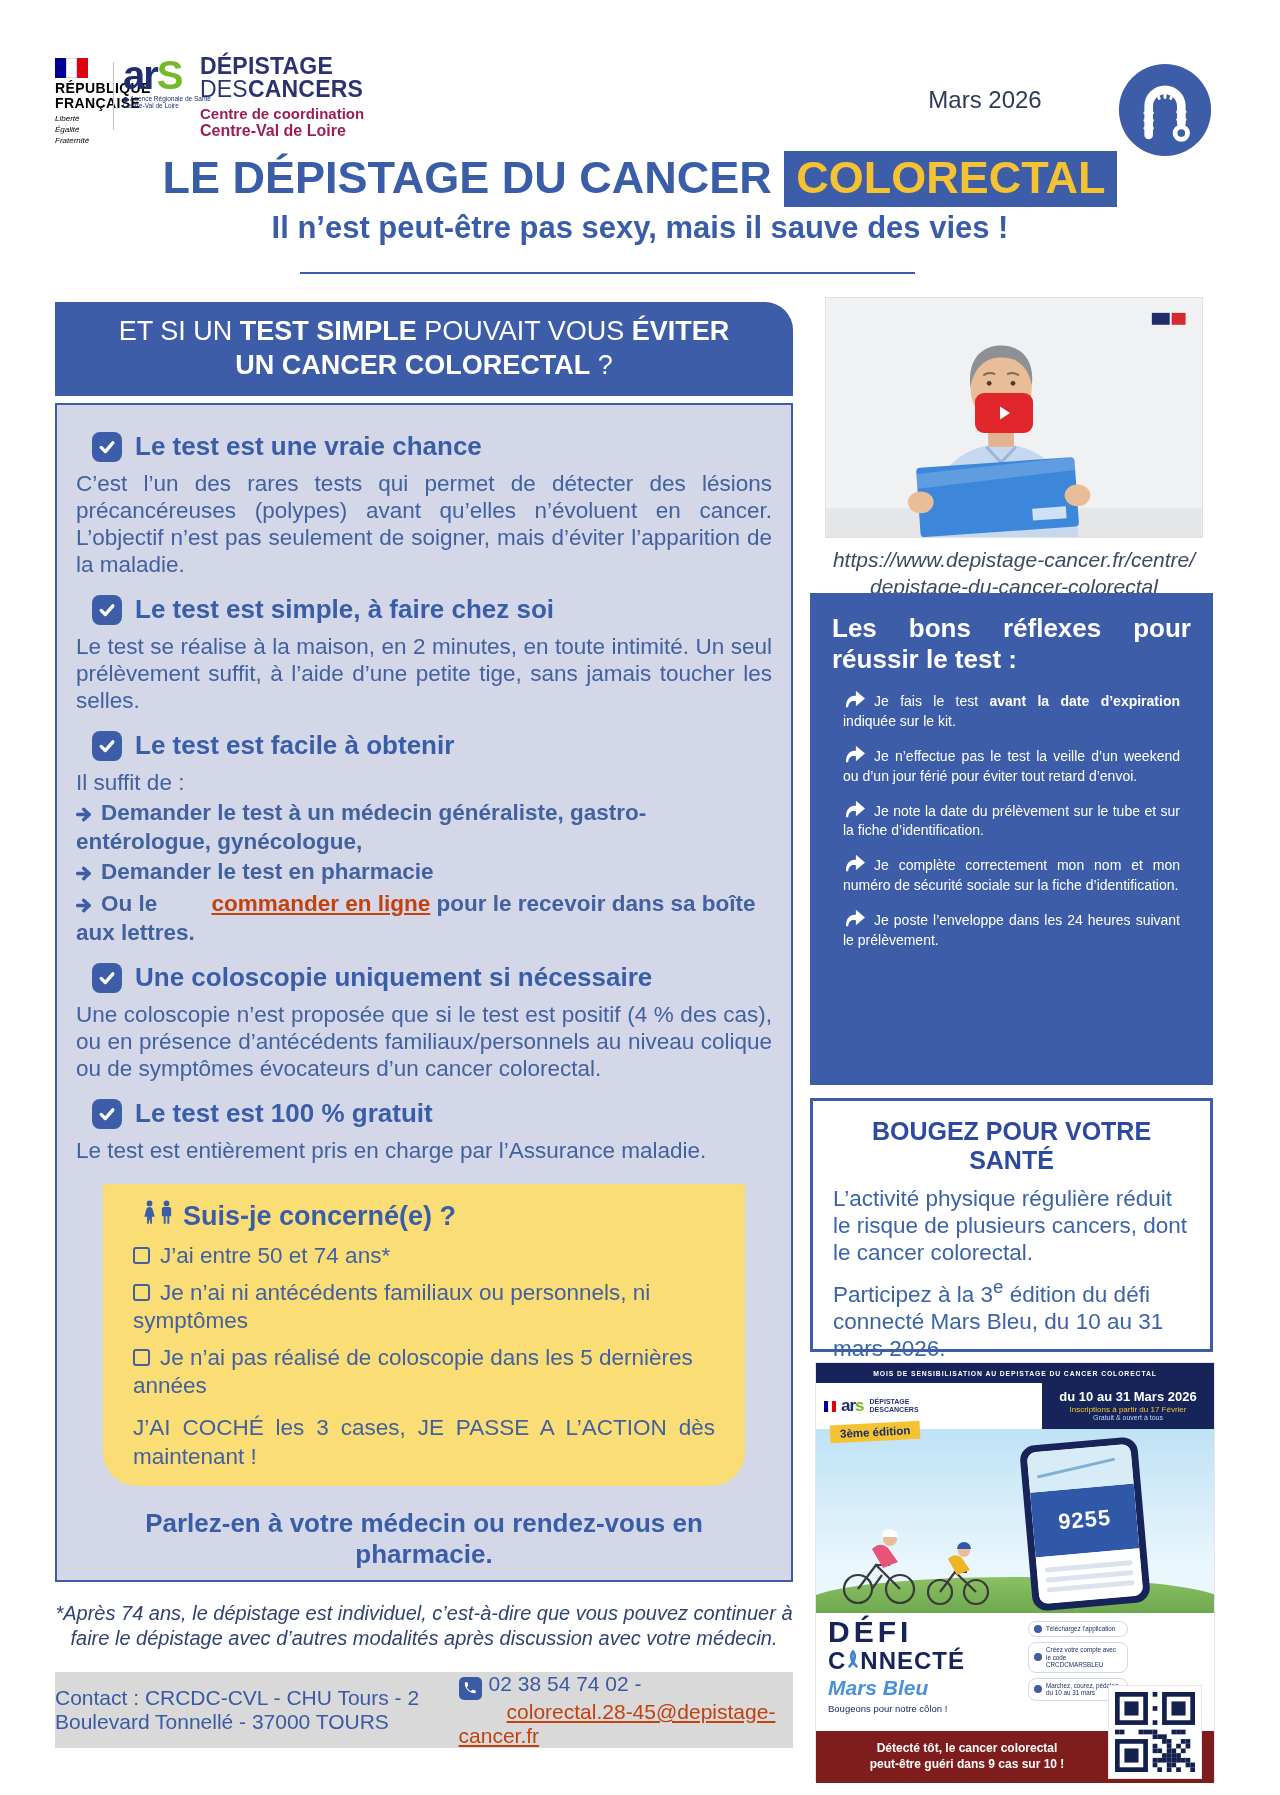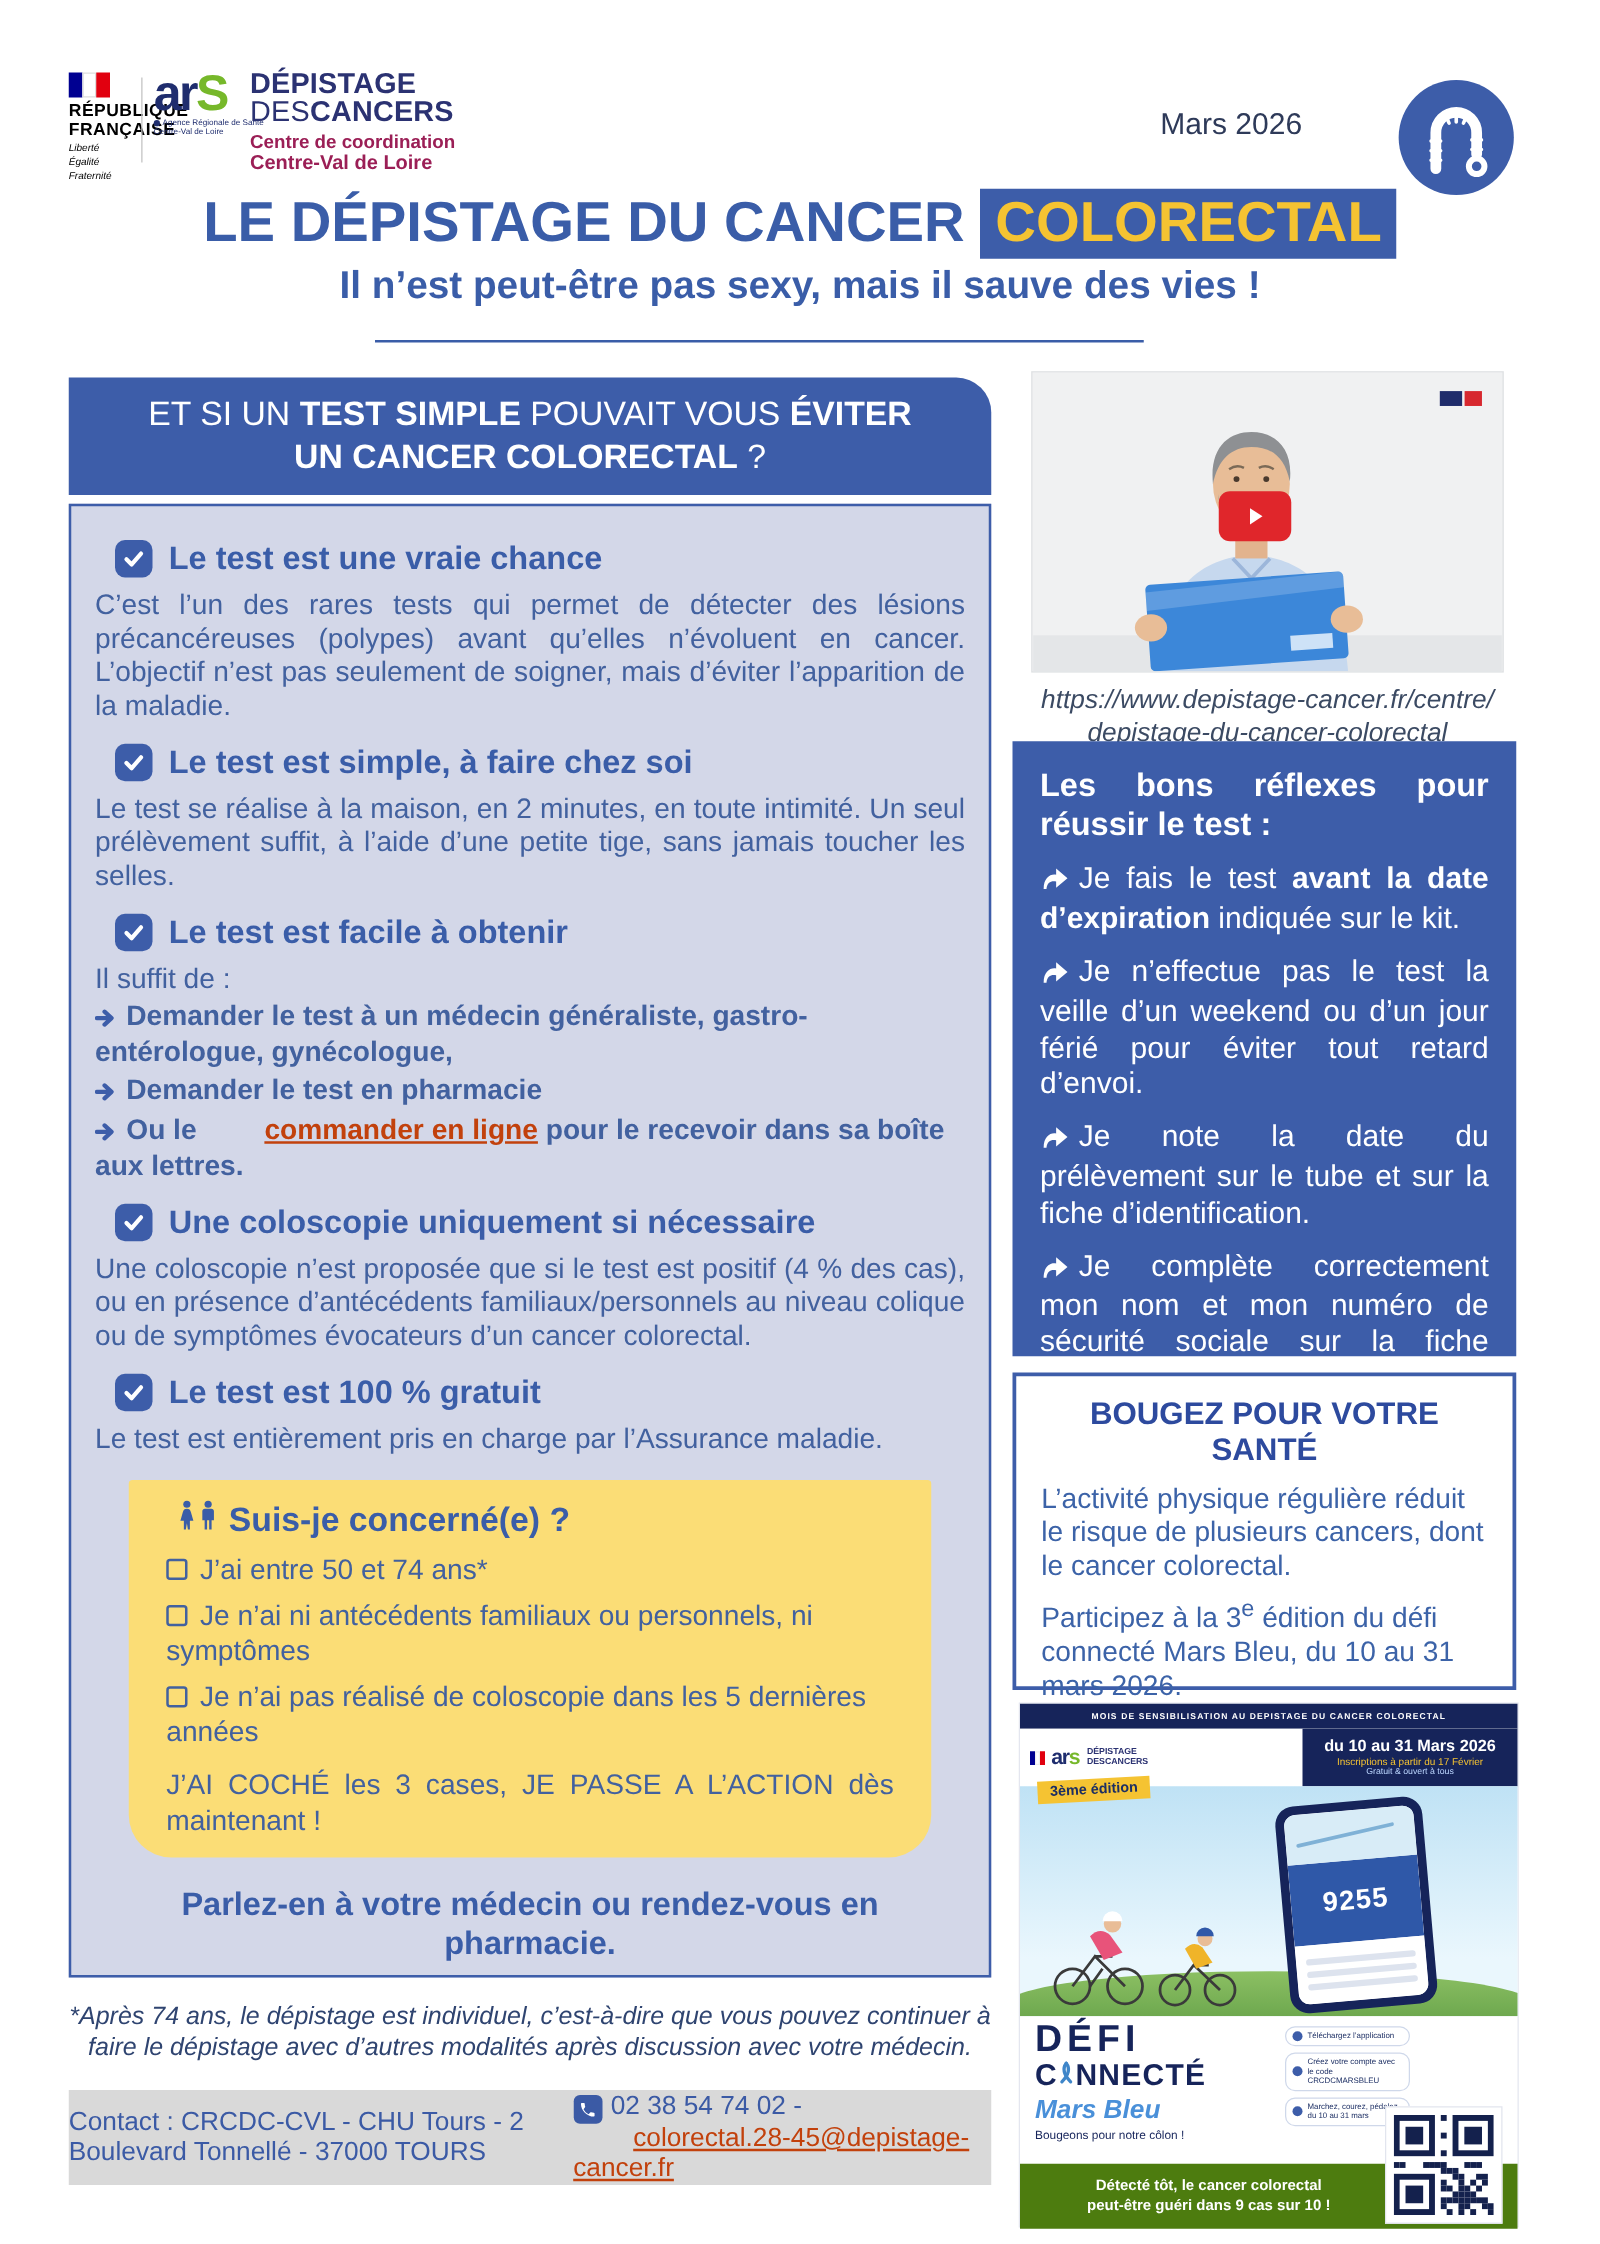--- a/index.html
+++ b/index.html
@@ -67,21 +67,21 @@
             border-radius:5px;margin-right:7px;vertical-align:-4px;}
 
   
   .video{position:absolute;left:825px;top:297px;width:378px;height:241px;background:#f0f1f2;border:1px solid #dfe1e3;cursor:pointer;}
   .play-btn{position:absolute;left:149px;top:95px;width:58px;height:40px;background:#e0262b;border-radius:9px;
             display:flex;align-items:center;justify-content:center;cursor:pointer;}
   .video-url{position:absolute;left:813px;top:546px;width:402px;text-align:center;font-style:italic;
              font-size:21px;color:#3b4a63;line-height:1.3;}
   .reflexes{position:absolute;left:810px;top:593px;width:403px;height:492px;background:#3d5da9;padding:16px 22px;color:#fff;}
   .rf-h{font-size:26px;font-weight:800;line-height:1.2;margin:4px 0 6px;text-align:justify;}
-  .rf-item{font-size:24px;line-height:1.2;text-align:justify;margin:14px 0;}
+  .rf-item{font-size:14px;line-height:1.2;text-align:justify;margin:14px 11px;}
   .rf-item b{font-weight:800;}
   .curve-ic{display:inline-block;vertical-align:-3px;margin-right:7px;}
   .bougez{position:absolute;left:810px;top:1098px;width:403px;height:254px;background:#fff;border:3px solid #3d5da9;padding:10px 20px;}
   .bg-h{text-align:center;color:#2d4a9e;font-weight:800;font-size:25px;margin:6px 0 8px;}
   .bg-p{color:#3c63a8;font-size:22.5px;line-height:1.2;margin:10px 0;}
 
   
   .poster{position:absolute;left:815px;top:1362px;width:400px;height:420px;background:#fff;border:1px solid #e4e6ef;}
   .p-topbar{position:absolute;left:0;top:0;width:100%;height:20px;background:#16245a;color:#fff;font-size:6.8px;
             letter-spacing:.9px;font-weight:700;display:flex;align-items:center;justify-content:center;}
@@ -114,21 +114,21 @@
   .p-defi{position:absolute;left:12px;top:254px;width:198px;color:#16245a;}
   .d1{font-size:30px;font-weight:800;letter-spacing:4px;line-height:1;}
   .d2{font-size:24px;font-weight:800;letter-spacing:1px;line-height:1.2;display:flex;align-items:center;}
   .d3{font-size:21px;font-weight:700;font-style:italic;color:#4a90d9;line-height:1.15;}
   .d4{font-size:9.5px;margin-top:3px;}
   .p-chips{position:absolute;left:212px;top:258px;width:100px;}
   .chip{display:flex;align-items:center;gap:4px;background:#fff;border:1px solid #cfd8ea;border-radius:8px;
         padding:3px 5px;margin-bottom:5px;}
   .chip .dot{width:8px;height:8px;border-radius:50%;background:#3d5da9;flex:none;}
   .chip .t{font-size:6.3px;color:#1c2e63;line-height:1.2;}
-  .p-bottom{position:absolute;left:0;top:368px;width:100%;height:52px;background:#4d7c0f;color:#fff;
+  .p-bottom{position:absolute;left:0;top:368px;width:100%;height:52px;background:#7f1d1d;color:#fff;
             display:flex;flex-direction:column;justify-content:center;padding-left:16px;z-index:1;}
   .pb-l{font-size:12px;font-weight:800;line-height:1.3;width:270px;text-align:center;}
   .p-qr{position:absolute;left:292px;top:322px;width:94px;height:94px;background:#fff;padding:6px;z-index:4;border:1px solid #e2e5ee;}
 </style>
 </head>
 <body>
 
 <div class="page">
 
   <div class="marianne">

